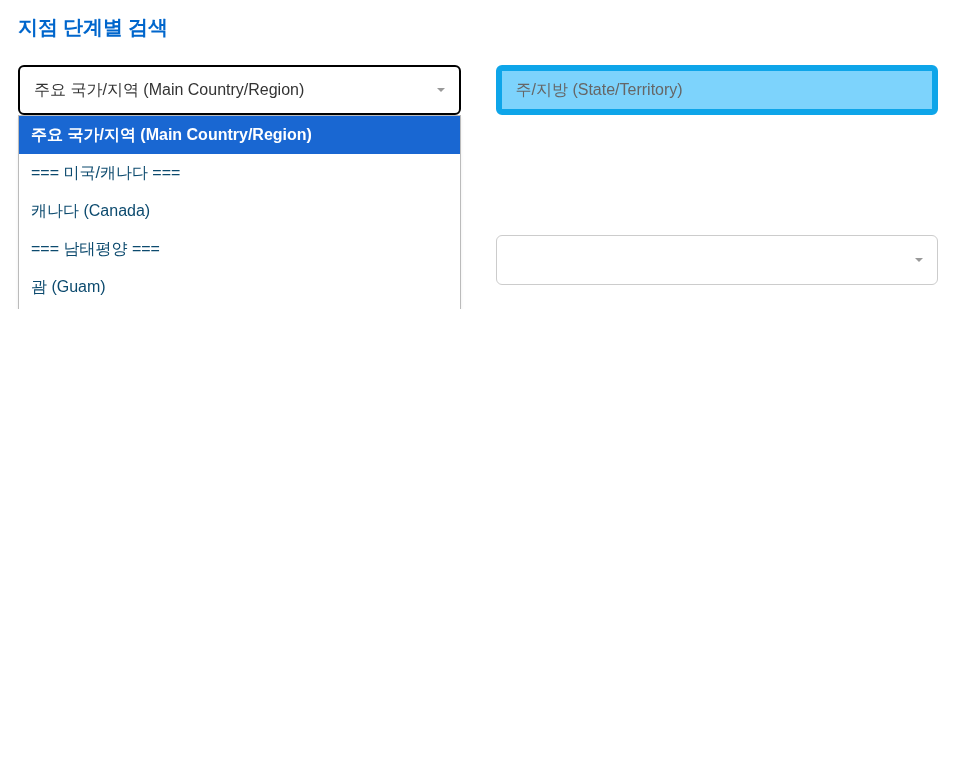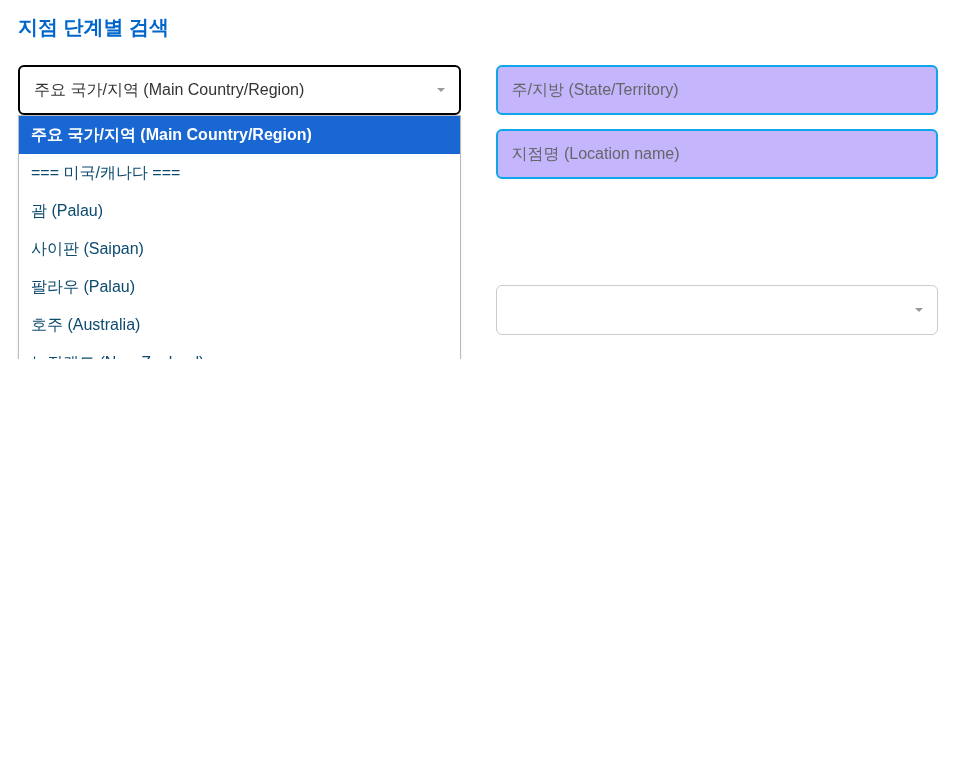--- a/index.html
+++ b/index.html
@@ -12,20 +12,21 @@
       background: #fff;
       padding: 10px 18px;
       width: 956px;
     }
     .page-title {
       color: #0066cc;
       font-size: 20px;
       font-weight: bold;
       margin-bottom: 24px;
       margin-top: 4px;
+      font-family: Liberation Serif, serif;
     }
     .form-row {
       display: flex;
       gap: 35px;
       margin-bottom: 14px;
       margin-top: 8px;
     }
     .form-field {
       flex: 1;
       position: relative;
@@ -38,22 +39,22 @@
       border-radius: 6px;
       background: #fff;
       font-size: 16px;
       color: #333;
       display: flex;
       align-items: center;
       justify-content: space-between;
       cursor: pointer;
     }
     .select-box.disabled {
-      background: #c4b5fd;
-      border: 2px solid #0ea5e9;
+      background: #7dd3fc;
+      border: 6px solid #0ea5e9;
       color: #666;
       cursor: not-allowed;
       text-align: center;
     }
     .select-box.secondary {
       background: #fff;
       border: 1px solid #ccc;
       color: #666;
     }
     .chevron {
@@ -108,21 +109,23 @@
 
 <div class="form-row">
   <div class="form-field">
     <div class="select-box">
       <span>주요 국가/지역 (Main Country/Region)</span>
       <span class="chevron"></span>
     </div>
     <div class="dropdown-panel" id="country-dropdown">
         <div class="dropdown-option selected">주요 국가/지역 (Main Country/Region)</div>
         <div class="dropdown-option">=== 미국/캐나다 ===</div>
-        <div class="dropdown-option">괌 (Palau)</div>
+        <div class="dropdown-option">캐나다 (Canada)</div>
+        <div class="dropdown-option">=== 남태평양 ===</div>
+        <div class="dropdown-option">괌 (Guam)</div>
         <div class="dropdown-option">사이판 (Saipan)</div>
         <div class="dropdown-option">팔라우 (Palau)</div>
         <div class="dropdown-option">호주 (Australia)</div>
         <div class="dropdown-option">뉴질랜드 (New Zealand)</div>
         <div class="dropdown-option">=== 유럽 ===</div>
         <div class="dropdown-option">영국 (United Kingdom)</div>
         <div class="dropdown-option">독일 (Germany)</div>
         <div class="dropdown-option">스페인 (Spain)</div>
         <div class="dropdown-option">아일랜드 (Ireland)</div>
         <div class="dropdown-option">스위스 (Switzerland)</div>
@@ -133,25 +136,20 @@
     <div class="select-box disabled">
       <span>주/지방 (State/Territory)</span>
     </div>
   </div>
 </div>
 
 <div class="form-row">
   <div class="form-field">
     
   </div>
-  <div class="form-field">
-    <div class="select-box disabled">
-      <span>지점명 (Location name)</span>
-    </div>
-  </div>
 </div>
 
 <div class="row2-spacer"></div>
 
 <div class="form-row">
   <div class="form-field">
     
   </div>
   <div class="form-field">
     <div class="select-box secondary">

